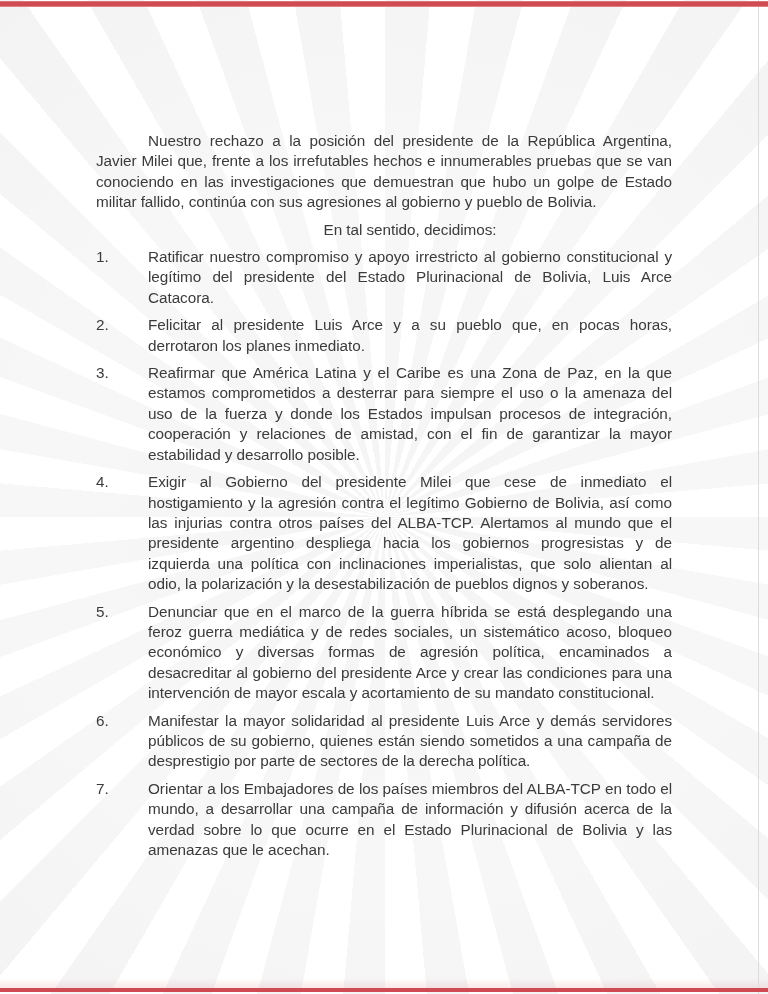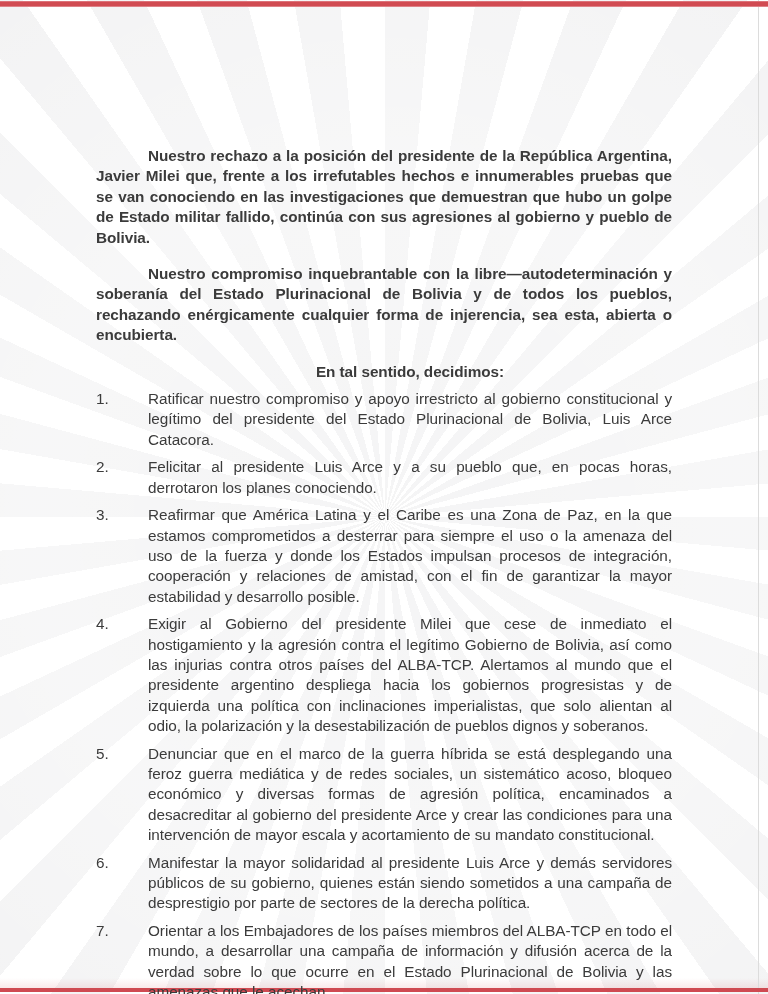--- a/index.html
+++ b/index.html
@@ -51,23 +51,22 @@
     position:absolute;
     left:96px;top:130px;width:576px;
     color:#3b3b3b;
     font-size:15.3px;
     line-height:20.4px;
     letter-spacing:-0.05px;
     text-align:justify;
     z-index:4;
   }
   .para{
-    margin:16px 0 7px 0;
+    margin:1px 0 7px 0;
     text-indent:52px;
-    font-weight:bold;
   }
   .para.lead-in{
     text-indent:52px;
     text-align:center;
   }
   .item{
     position:relative;
     margin:0 0 7px 0;
     padding-left:52px;
   }
@@ -83,32 +82,31 @@
 <div class="page"></div>
 <div class="top-bar"></div>
 <div class="bottom-glow"></div>
 <div class="bottom-bar"></div>
 <div class="right-edge"></div>
 
 <div class="content">
 
   <p class="para">Nuestro rechazo a la posición del presidente de la República Argentina, Javier Milei que, frente a los irrefutables hechos e innumerables pruebas que se van conociendo en las investigaciones que demuestran que hubo un golpe de Estado militar fallido, continúa con sus agresiones al gobierno y pueblo de Bolivia.</p>
 
-  <p class="para">Nuestro compromiso inquebrantable con la libre—autodeterminación y soberanía del Estado Plurinacional de Bolivia y de todos los pueblos, rechazando enérgicamente cualquier forma de injerencia, sea esta, abierta o encubierta.</p>
 
   <p class="para lead-in">En tal sentido, decidimos:</p>
 
   <div class="item">
     <span class="num">1.</span>
     <span class="item-text">Ratificar nuestro compromiso y apoyo irrestricto al gobierno constitucional y legítimo del presidente del Estado Plurinacional de Bolivia, Luis Arce Catacora.</span>
   </div>
 
   <div class="item">
     <span class="num">2.</span>
-    <span class="item-text">Felicitar al presidente Luis Arce y a su pueblo que, en pocas horas, derrotaron los planes conociendo.</span>
+    <span class="item-text">Felicitar al presidente Luis Arce y a su pueblo que, en pocas horas, derrotaron los planes inmediato.</span>
   </div>
 
   <div class="item">
     <span class="num">3.</span>
     <span class="item-text">Reafirmar que América Latina y el Caribe es una Zona de Paz, en la que estamos comprometidos a desterrar para siempre el uso o la amenaza del uso de la fuerza y donde los Estados impulsan procesos de integración, cooperación y relaciones de amistad, con el fin de garantizar la mayor estabilidad y desarrollo posible.</span>
   </div>
 
   <div class="item">
     <span class="num">4.</span>
     <span class="item-text">Exigir al Gobierno del presidente Milei que cese de inmediato el hostigamiento y la agresión contra el legítimo Gobierno de Bolivia, así como las injurias contra otros países del ALBA-TCP. Alertamos al mundo que el presidente argentino despliega hacia los gobiernos progresistas y de izquierda una política con inclinaciones imperialistas, que solo alientan al odio, la polarización y la desestabilización de pueblos dignos y soberanos.</span>

